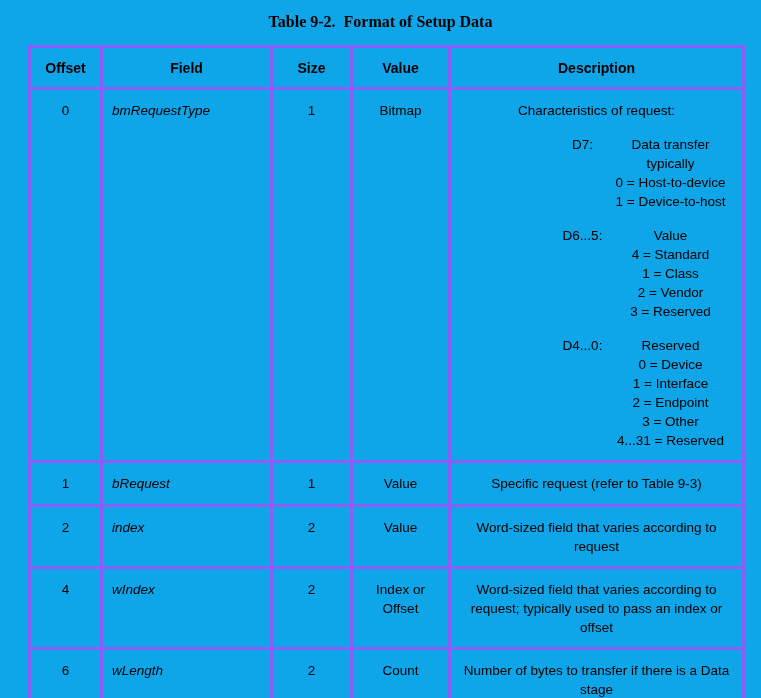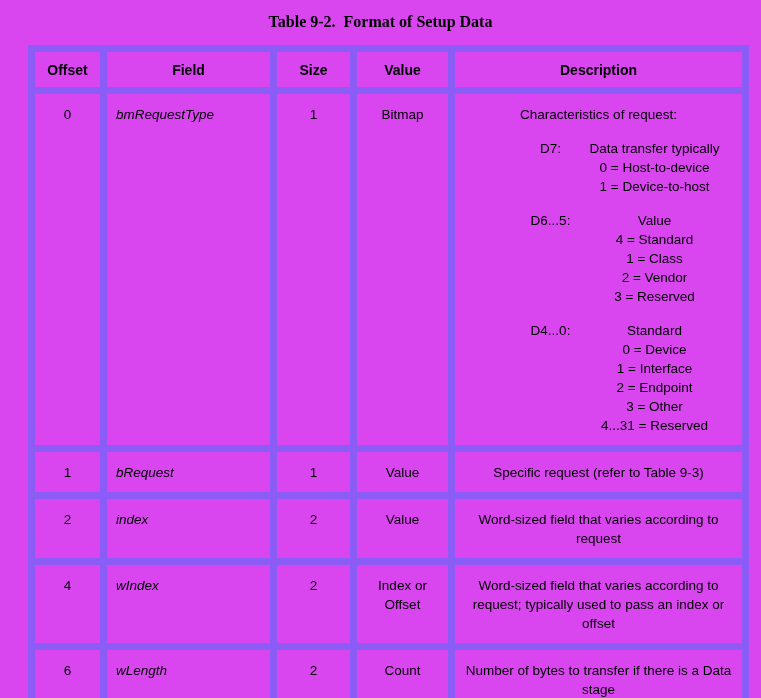--- a/index.html
+++ b/index.html
@@ -8,21 +8,21 @@
     background: #ffffff;
     width: 761px;
     height: 698px;
     color: #000000;
     font-family: "Liberation Sans", sans-serif;
   }
   .page {
     position: relative;
     width: 761px;
     height: 698px;
-    background: #d946ef;
+    background: #0ea5e9;
     overflow: hidden;
   }
   .doc-title {
     position: absolute;
     top: 13px;
     left: 0;
     width: 761px;
     text-align: center;
     font-family: "Liberation Serif", serif;
     font-weight: bold;
@@ -33,21 +33,21 @@
     position: absolute;
     left: 28px;
     top: 45px;
     width: 714px;
     border-collapse: collapse;
     table-layout: fixed;
     border: 3px solid #000000;
   }
   table.setup-table th,
   table.setup-table td {
-    border: 7px solid #8b5cf6;
+    border: 3px solid #8b5cf6;
     overflow: hidden;
   }
   table.setup-table th {
     font-weight: bold;
     font-size: 14px;
     text-align: center;
     vertical-align: middle;
     padding: 0;
   }
   tr.header-row { height: 42px; }
@@ -60,21 +60,21 @@
     vertical-align: top;
     font-size: 13.5px;
     line-height: 19px;
     padding: 11px 9px 10px 9px;
   }
   td.c-offset, td.c-size { text-align: center; }
   td.c-field { text-align: left; font-style: italic; }
   td.c-value, td.c-desc { text-align: center; }
   .bit-block {
     display: flex;
-    margin-left: 61px;
+    margin-left: 97px;
     margin-top: 15px;
   }
   .bit-label {
     width: 51px;
     flex-shrink: 0;
   }
   .bit-lines { flex: 1; }
 </style>
 </head>
 <body>
@@ -122,21 +122,21 @@
               <div>Value</div>
               <div>4 = Standard</div>
               <div>1 = Class</div>
               <div>2 = Vendor</div>
               <div>3 = Reserved</div>
             </div>
           </div>
           <div class="bit-block">
             <div class="bit-label">D4...0:</div>
             <div class="bit-lines">
-              <div>Standard</div>
+              <div>Reserved</div>
               <div>0 = Device</div>
               <div>1 = Interface</div>
               <div>2 = Endpoint</div>
               <div>3 = Other</div>
               <div>4...31 = Reserved</div>
             </div>
           </div>
         </td>
       </tr>
       <tr class="row-1">

